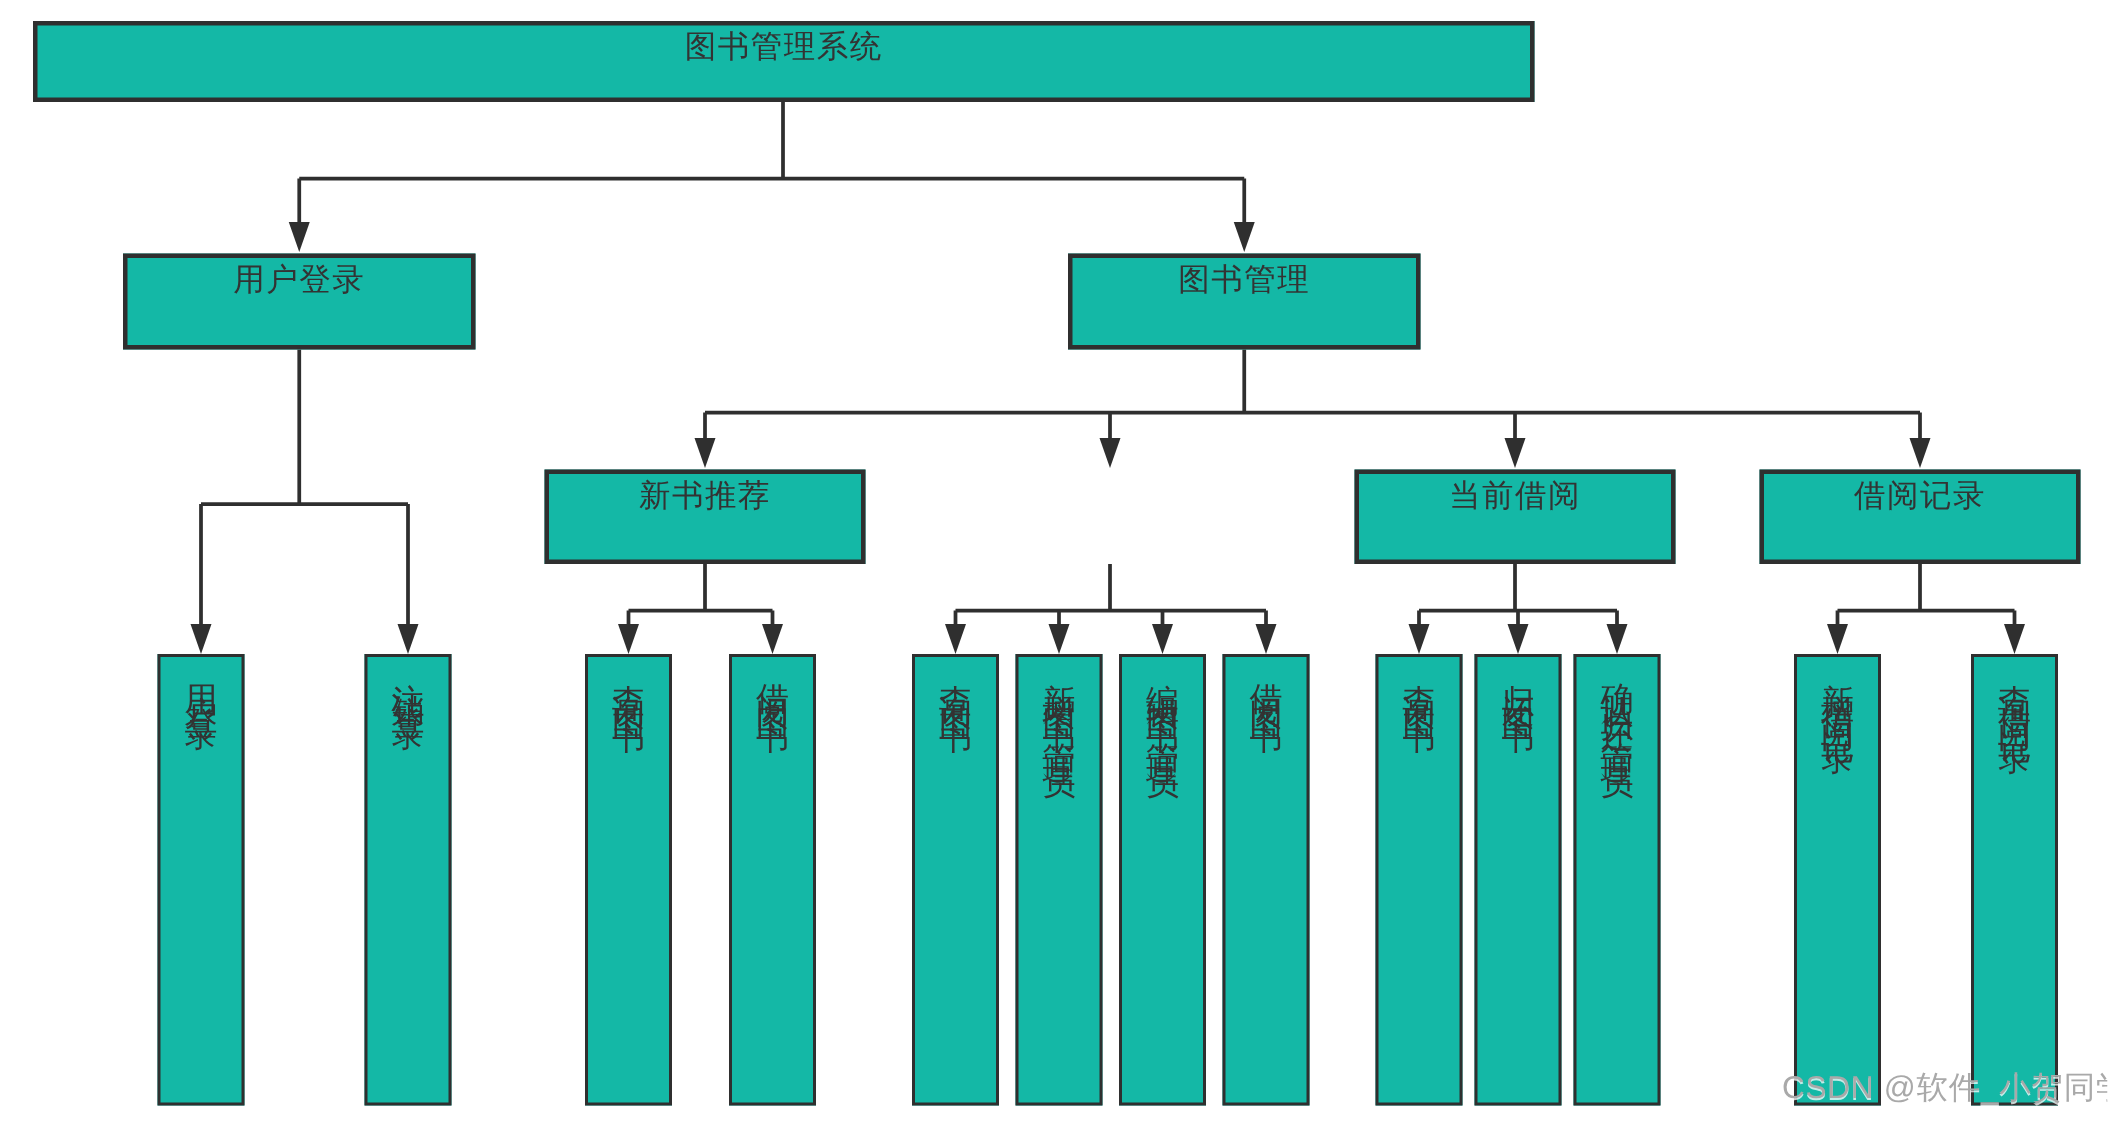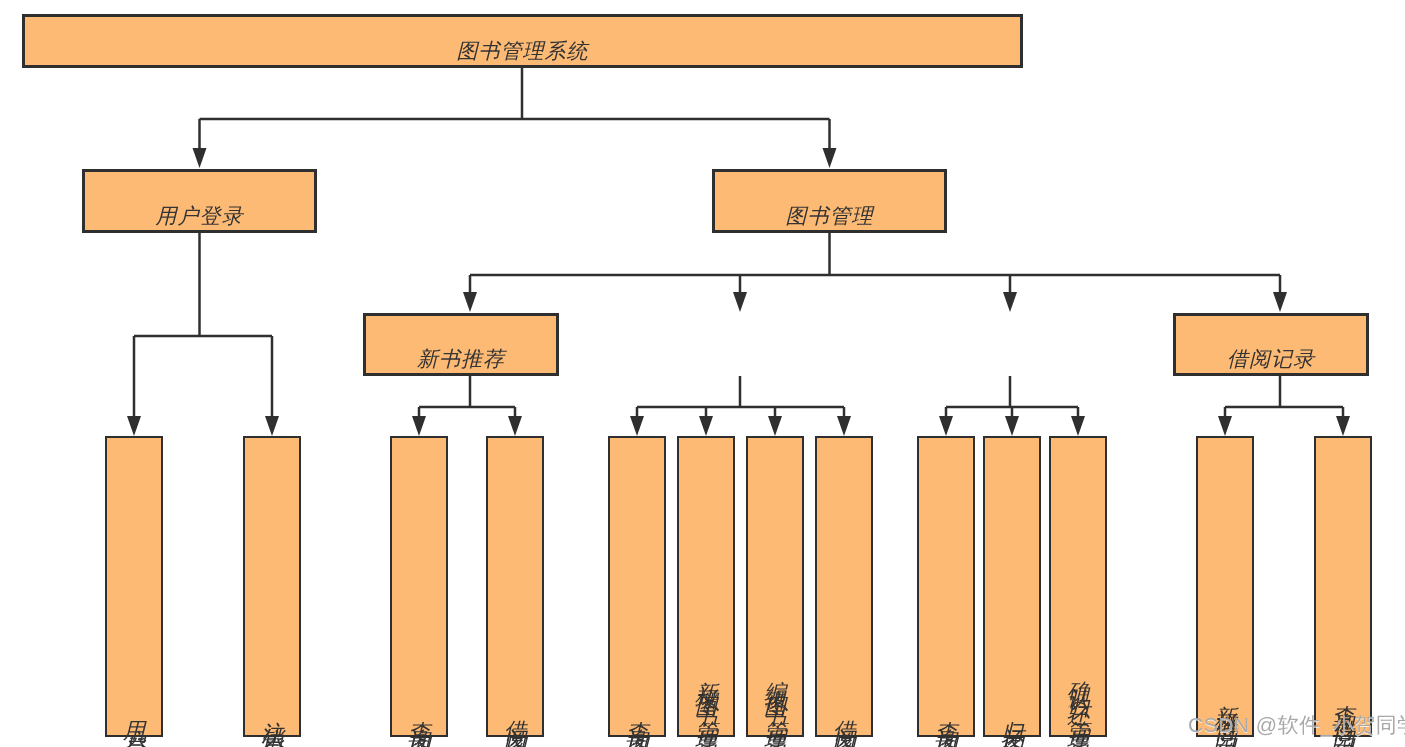--- a/index.html
+++ b/index.html
@@ -2,35 +2,35 @@
 <html><head>
 <meta charset="utf-8">
 <style>
   html,body { margin:0; padding:0; background:#ffffff; }
   .canvas {
     position:relative; width:1405px; height:747px; background:#ffffff;
     font-family:"Liberation Sans","DejaVu Sans",sans-serif; overflow:hidden;
   }
   .conn { position:absolute; left:0; top:0; z-index:1; }
   .box {
-    position:absolute; box-sizing:border-box; background:#fdba74;
-    border:3px solid #2f2f2f; display:flex; align-items:flex-end; justify-content:center;
-    color:#333333; z-index:2;font-style:italic;
+    position:absolute; box-sizing:border-box; background:#14b8a6;
+    border:3px solid #2f2f2f; display:flex; align-items:flex-start; justify-content:center;
+    color:#333333; z-index:2;
   }
   .hlabel { font-size:21px; letter-spacing:1px; white-space:nowrap; }
   .leaf { width:58px; height:301px; top:436px; border-width:2px; }
   .vtext {
     writing-mode:vertical-rl; text-orientation:mixed;
     font-size:22px; letter-spacing:8px; line-height:1; color:#333333;
   }
   .root-box  { left:22px;  top:14px;  width:1001px; height:54px; }
   .lvl2      { top:169px; width:235px; height:64px; }
   .b-userlogin { left:82px; }
   .b-bookmgmt  { left:712px; }
-  .lvl3      { top:313px; width:196px; height:63px; }
+  .lvl3      { top:313px; width:214px; height:63px; }
   .b-newbook   { left:363px; }
   .b-borrowmod { left:633px; }
   .b-current   { left:903px; }
   .b-records   { left:1173px; }
   .lf1  { left:105px; }
   .lf2  { left:243px; }
   .lf3  { left:390px; }
   .lf4  { left:486px; }
   .lf5  { left:608px; }
   .lf6  { left:677px; }
@@ -135,20 +135,23 @@
   <div class="box lvl2 b-userlogin">
     <span class="hlabel">用户登录</span>
   </div>
   <div class="box lvl2 b-bookmgmt">
     <span class="hlabel">图书管理</span>
   </div>
 
   <div class="box lvl3 b-newbook">
     <span class="hlabel">新书推荐</span>
   </div>
+  <div class="box lvl3 b-current">
+    <span class="hlabel">当前借阅</span>
+  </div>
   <div class="box lvl3 b-records">
     <span class="hlabel">借阅记录</span>
   </div>
 
   <div class="box leaf lf1">
     <span class="vtext">用户登录</span>
   </div>
   <div class="box leaf lf2">
     <span class="vtext">注销登录</span>
   </div>

